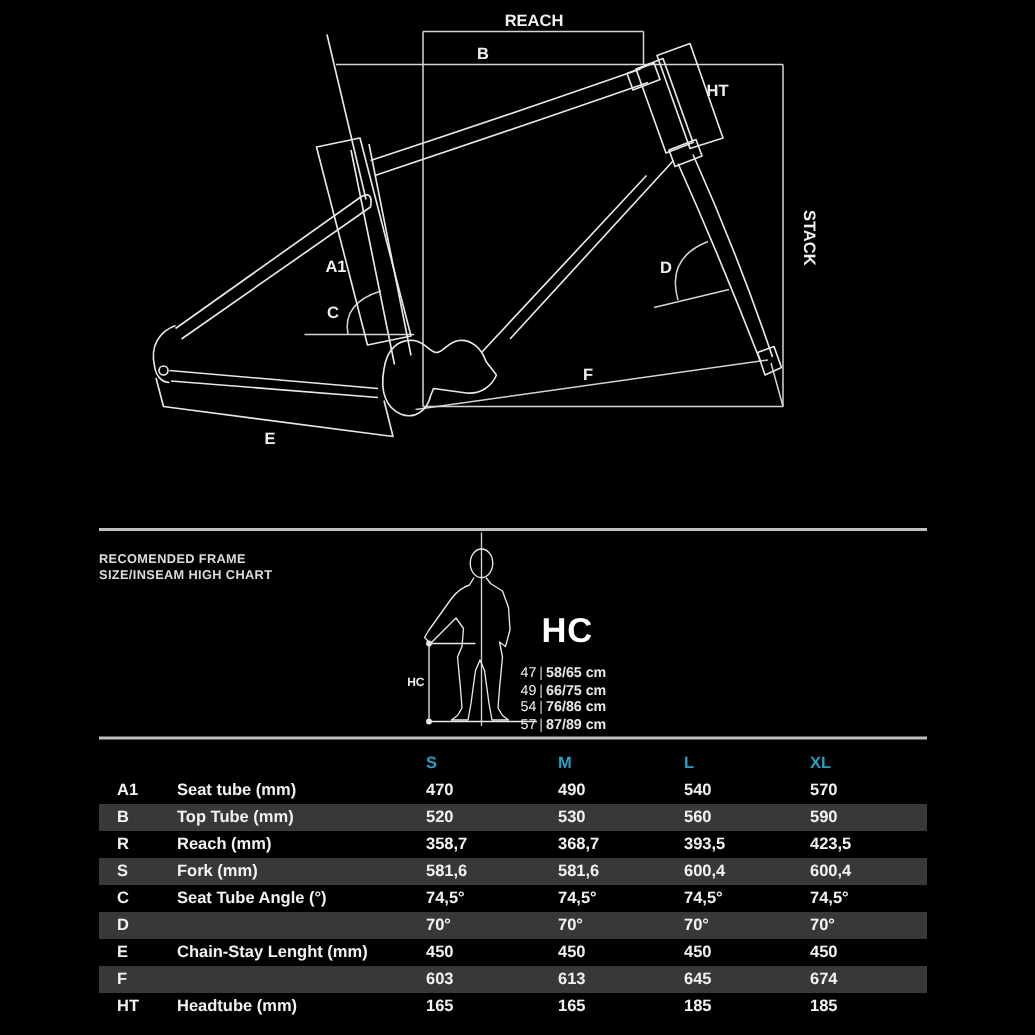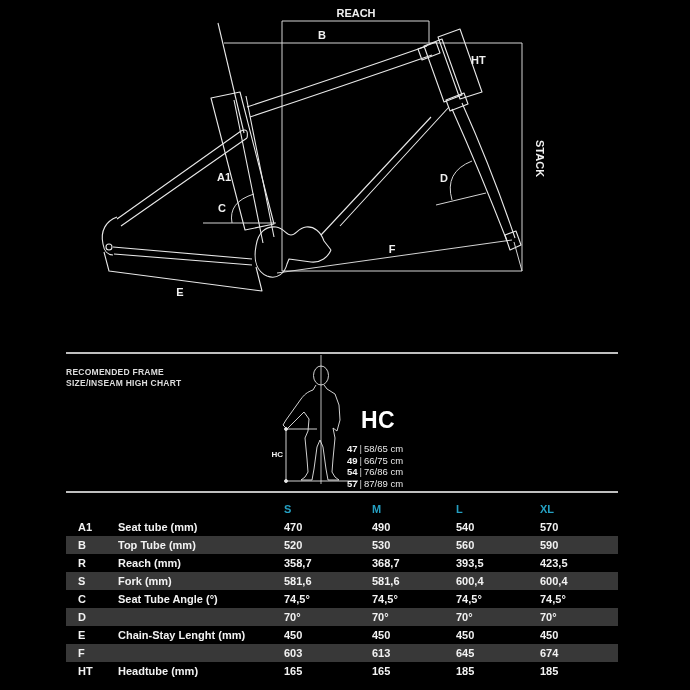--- a/index.html
+++ b/index.html
@@ -8,23 +8,23 @@
   svg text{font-family:"Liberation Sans",sans-serif;fill:#f0f0f0;font-weight:bold;}
   .abs{position:absolute;}
   
   .rule{position:absolute;left:66px;width:552px;height:2px;background:#bfbfbf;}
   
   .sc-heading{position:absolute;left:66px;top:357px;font-size:8.5px;font-weight:bold;
               letter-spacing:.25px;line-height:10.5px;color:#dcdcdc;margin-top:10px;}
   .sc-title{position:absolute;left:361px;top:407px;font-size:23px;font-weight:bold;
             letter-spacing:.5px;color:#fff;}
   .sc-entries{position:absolute;left:347px;top:443px;font-size:9.5px;line-height:11.6px;}
-  .sc-entry .num{font-weight:bold;}
+  .sc-entry .num{font-weight:normal;}
   .sc-entry .sep{color:#cfcfcf;padding:0 2px;font-weight:normal;}
-  .sc-entry .range{font-weight:normal;color:#e8e8e8;}
+  .sc-entry .range{font-weight:bold;color:#e8e8e8;}
   
   .t-header{position:absolute;left:66px;top:501px;width:552px;height:16px;line-height:16px;}
   .t-header span{position:absolute;font-size:11px;font-weight:bold;}
   .t-row{position:absolute;left:66px;width:552px;height:18px;line-height:18px;font-size:11px;font-weight:bold;}
   .t-row.striped{background:#383838;}
   .t-row span{position:absolute;white-space:nowrap;}
   .c-code{left:12px;} .c-name{left:52px;}
   .c-s{left:218px;} .c-m{left:306px;} .c-l{left:390px;} .c-xl{left:474px;}
 </style>
 </head>

